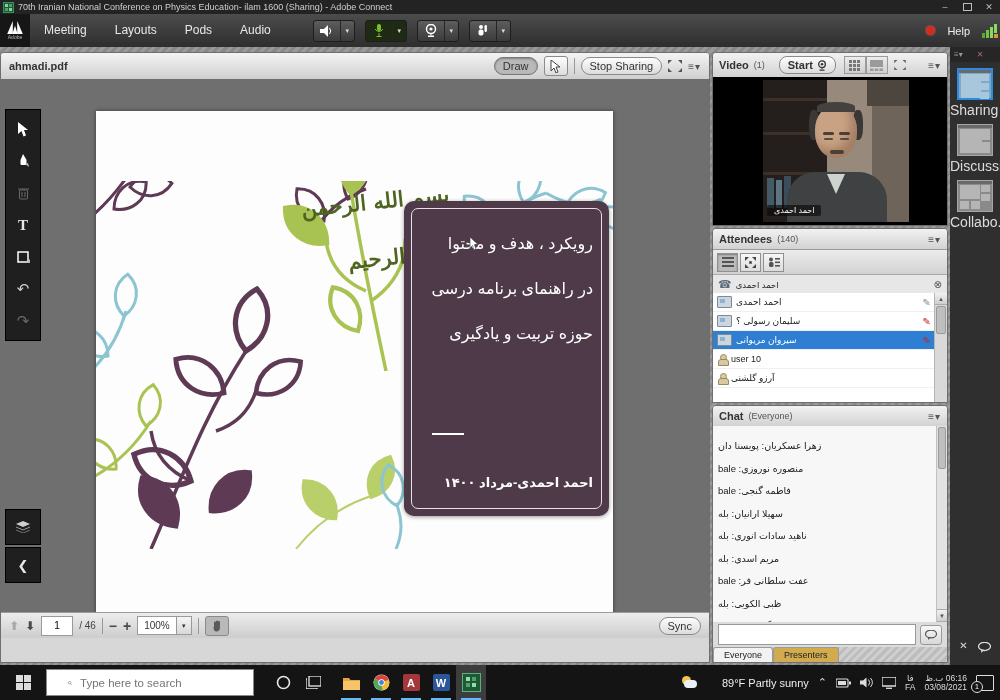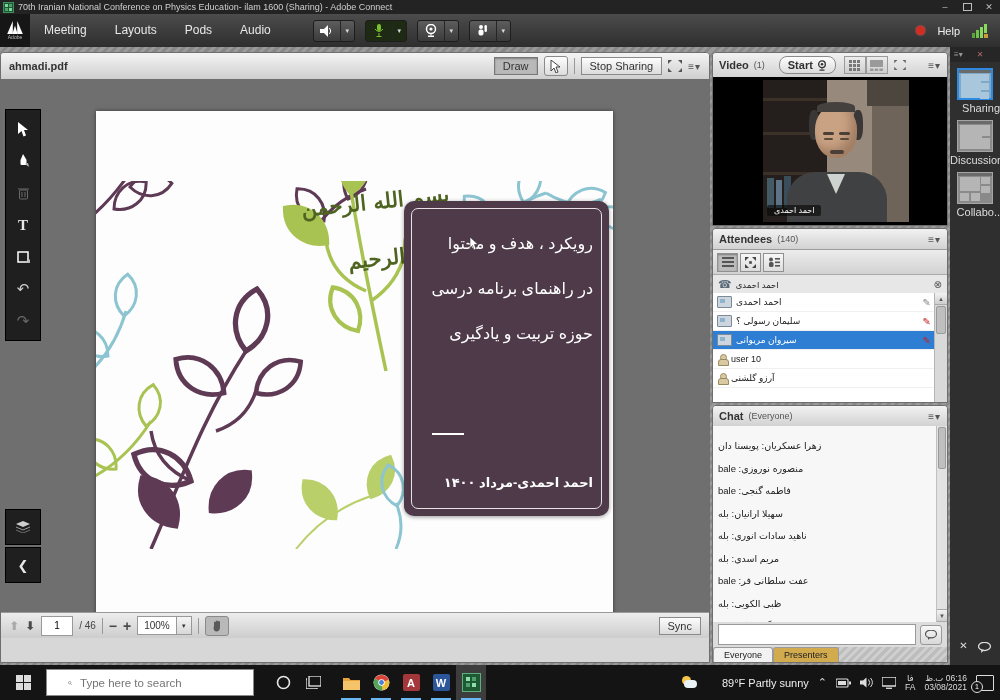--- a/index.html
+++ b/index.html
@@ -23,39 +23,39 @@
   #adobelogo{width:30px;height:33px;background:#161616;display:flex;flex-direction:column;
              align-items:center;justify-content:center;color:#fff}
   #adobelogo span{font-size:5px;color:#bbb}
   .menu{color:#e8e8e8;font-size:12px;padding:0 14px;height:33px;line-height:33px;cursor:default}
   .avbtn{height:20px;margin-left:10px;display:flex;border-radius:3px;overflow:hidden;
          border:1px solid #1d1d1d;background:linear-gradient(#5d5d5d,#3b3b3b)}
   .avbtn .main{width:26px;display:flex;align-items:center;justify-content:center}
   .avbtn .dd{width:13px;border-left:1px solid #262626;color:#ddd;font-size:7px;
              display:flex;align-items:center;justify-content:center}
   .avbtn.active{background:#1f2a14}
-  #mb-right{margin-left:auto;display:flex;align-items:center;gap:12px;padding-right:12px}
+  #mb-right{margin-left:auto;display:flex;align-items:center;gap:12px;padding-right:2px}
   #recdot{width:9px;height:9px;border-radius:50%;background:#d02c22;box-shadow:0 0 2px #f66}
   #helplbl{color:#f0f0f0;font-size:11px}
   
   #workspace{left:0;top:47px;width:1000px;height:618px;
      background:repeating-linear-gradient(135deg,#9a9a9a 0 3px,#888 3px 6px)}
   .pod{position:absolute;background:#d7d7d7;border:1px solid #6e6e6e;border-radius:4px 4px 0 0;
        box-sizing:border-box;overflow:hidden}
   .podhdr{height:20px;background:linear-gradient(#f2f2f2,#d2d2d2);border-bottom:1px solid #9c9c9c;
           display:flex;align-items:center;padding:0 6px;color:#333;font-size:11px;font-weight:bold}
   .podhdr .cnt{font-weight:normal;font-size:9px;margin-left:5px;color:#555}
   .podmenu{margin-left:auto;color:#555;font-size:10px;letter-spacing:1px;cursor:default}
   
   #sharepod{left:0;top:5px;width:710px;height:611px}
   #sharehdr{height:26px;background:linear-gradient(#f4f4f4,#cfcfcf);border-bottom:1px solid #8f8f8f;
             display:flex;align-items:center;padding:0 8px}
   #sharetitle{font-size:11px;font-weight:bold;color:#333}
   #sharehdr .right{margin-left:auto;display:flex;align-items:center;gap:6px}
-  .btn{border:1px solid #8a8a8a;border-radius:0;background:linear-gradient(#fdfdfd,#dcdcdc);
+  .btn{border:1px solid #8a8a8a;border-radius:9px;background:linear-gradient(#fdfdfd,#dcdcdc);
        font-size:11px;color:#333;padding:2px 8px;cursor:default}
   .btn.pressed{background:#b9b9b9;border-color:#777;box-shadow:inset 0 1px 2px rgba(0,0,0,.3)}
   .iconbtn{width:22px;height:18px;border:1px solid #8a8a8a;border-radius:3px;
            background:linear-gradient(#fdfdfd,#dcdcdc);display:flex;align-items:center;justify-content:center}
   .vsep{width:1px;height:16px;background:#999}
   #docarea{position:absolute;left:0;top:26px;width:708px;height:559px;background:#6f6f6f}
   
   #drawtools{position:absolute;left:4px;top:30px;width:34px;background:#1f1f1f;border:1px solid #000;
              display:flex;flex-direction:column;align-items:center;padding:4px 0;gap:2px}
   .tool{width:30px;height:30px;display:flex;align-items:center;justify-content:center;color:#e8e8e8;
@@ -166,21 +166,21 @@
   #railtop{height:15px;background:#262626;display:flex;align-items:center;color:#999;font-size:8px;
            padding:0 4px;gap:14px}
   .thumb{width:36px;height:32px;margin:6px auto 2px;background:#8a8a8a;border:1px solid #a5a5a5;
          position:relative;box-sizing:border-box}
   .thumb .big{position:absolute;left:2px;top:4px;width:20px;height:24px;background:#b5b5b5}
   .thumb .c1,.thumb .c2,.thumb .c3{position:absolute;right:2px;width:9px;height:7px;background:#b5b5b5}
   .thumb .c1{top:4px}.thumb .c2{top:13px}.thumb .c3{top:22px}
   .thumb .bar{position:absolute;left:0;top:0;width:100%;height:3px;background:#6a6a6a}
   .thumb.sel{border:2px solid #2e8ae0;background:#7fa9c6}
   .thumb.sel .big{background:#a8c6dc}.thumb.sel .c1,.thumb.sel .c2,.thumb.sel .c3{background:#a8c6dc}
-  .raillbl{color:#ddd;font-size:11px;text-align:right}
+  .raillbl{color:#ddd;font-size:14px;text-align:left}
   #railbottom{position:absolute;left:0;bottom:12px;width:50px;display:flex;justify-content:center;gap:10px;
               color:#ddd;font-size:10px}
   
   #taskbar{left:0;top:665px;width:1000px;height:35px;background:#141414;display:flex;align-items:center;position:absolute}
   #startbtn{width:46px;height:35px;display:flex;align-items:center;justify-content:center}
   .winlogo{display:grid;grid-template-columns:7px 7px;grid-gap:1px}
   .winlogo i{width:7px;height:7px;background:#dcdcdc}
   #searchbox{width:208px;height:27px;background:#fff;border:1px solid #8a8a8a;display:flex;align-items:center;
              gap:6px;padding:0 21px;box-sizing:border-box}
   #searchbox input{border:none;outline:none;font-size:11.5px;color:#444;width:150px;background:transparent;

